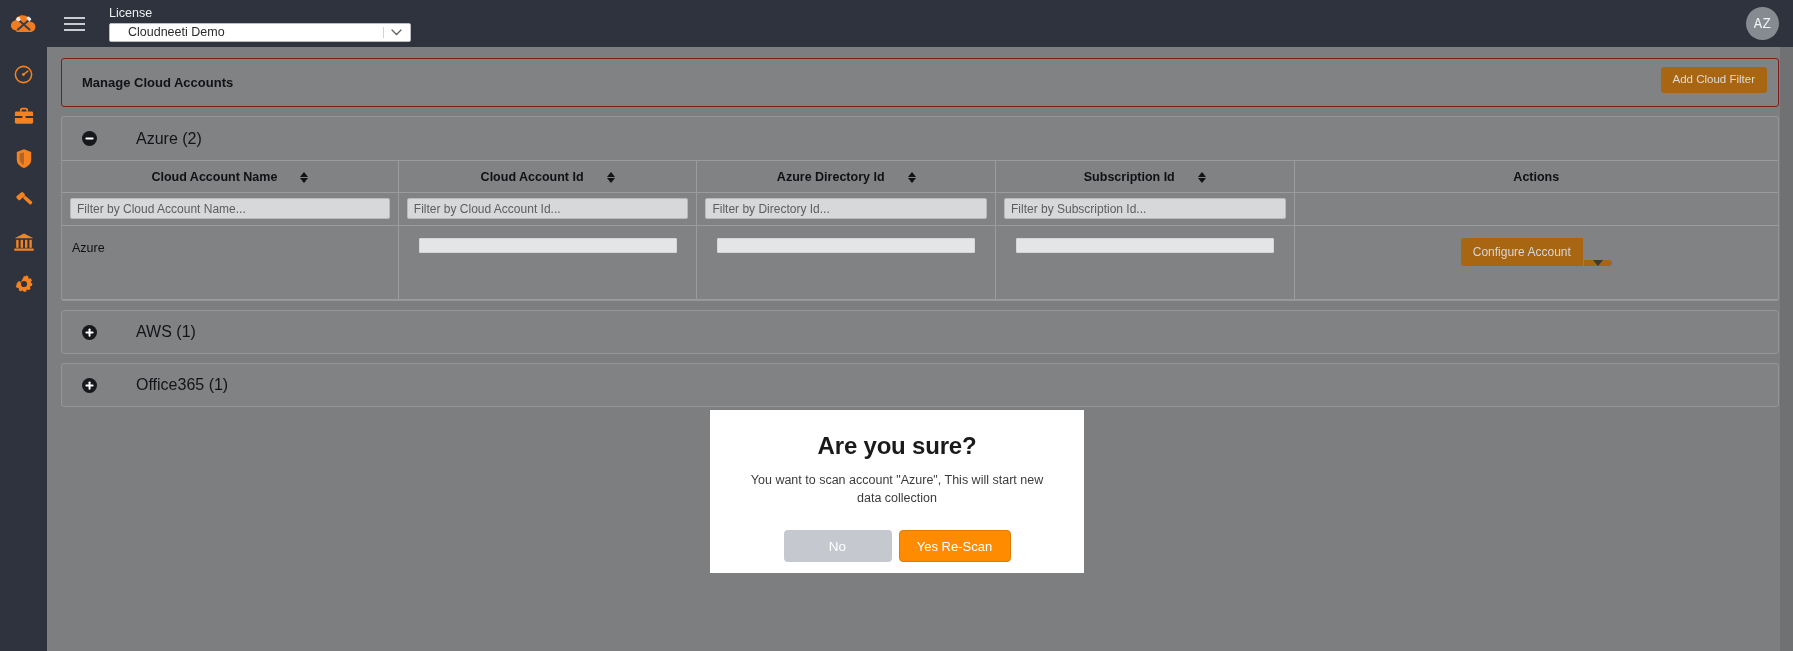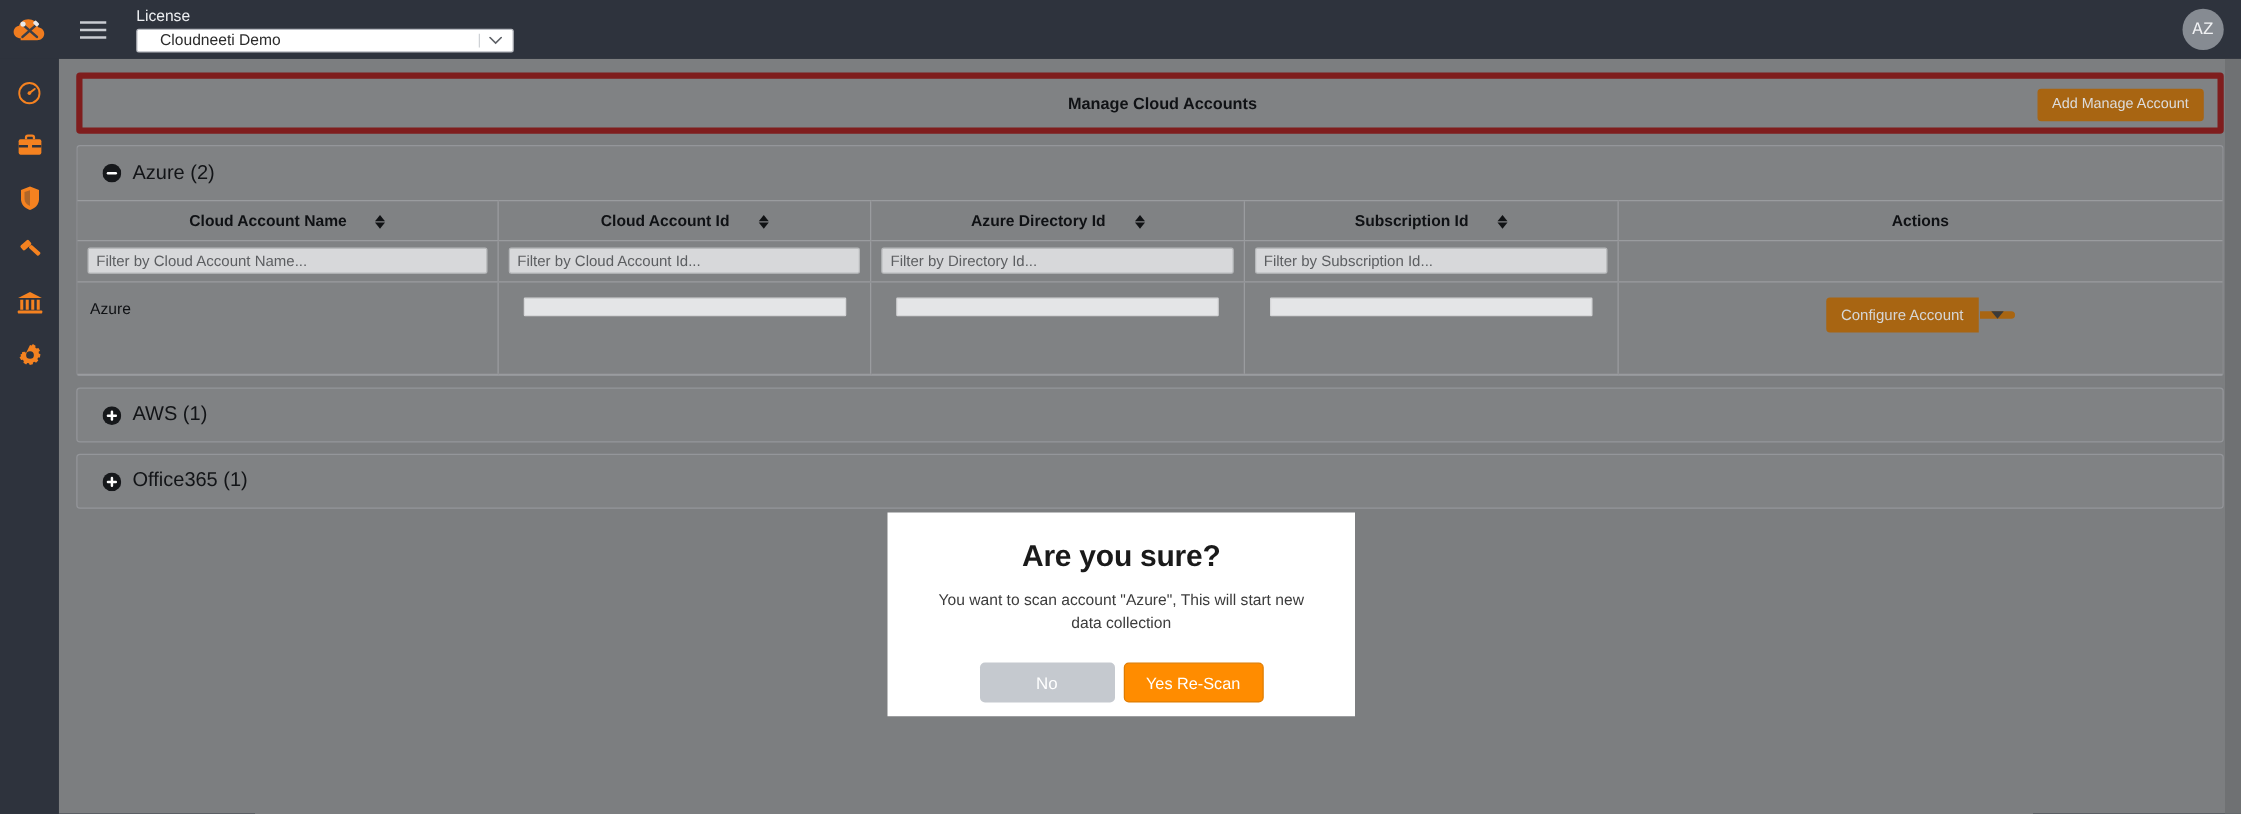--- a/index.html
+++ b/index.html
@@ -63,23 +63,22 @@
   .page {
     position: absolute; left: 47px; top: 47px; width: 1746px; height: 604px;
     background: #7c7e80; overflow: hidden;
   }
   .scroll-gutter {
     position: absolute; right: 0; top: 47px; width: 13px; height: 604px;
     background: #6f7173; z-index: 28;
   }
 
   .panel {
-    background: #808284; border: 5px solid #7f1d1d; border-radius: 3px;
+    background: #808284; border: 1px solid #7f1d1d; border-radius: 3px;
     margin: 0 14px 9px 14px;
-    justify-content: center;
   }
 
   
   .page-head {
     height: 49px; display: flex; align-items: center; margin-top: 11px;
     position: relative;
   }
   .page-title { font-size: 13px; font-weight: bold; color: #101215; padding-left: 20px; }
   .btn-add {
     position: absolute; right: 11px; top: 8px;
@@ -87,20 +86,21 @@
     font-size: 11.5px; padding: 6px 11px; cursor: pointer; line-height: 1;
     font-family: "Liberation Sans", sans-serif;
   }
 
   
   .group { margin: 0 14px 9px 14px; }
   .group-head {
     height: 44px; display: flex; align-items: center; padding-left: 20px;
     background: #808284; border: 1px solid #94969a; border-radius: 3px;
     cursor: pointer;
+    gap: 30px;
   }
   .group-head.open { border-bottom: none; border-radius: 3px 3px 0 0; }
   .group-title { font-size: 16px; color: #121417; margin-left: 9px; }
   .circle-icon { width: 15px; height: 15px; flex: none; }
 
   .group-body {
     border: 1px solid #94969a; border-top: none; border-radius: 0 0 3px 3px;
     background: #808284;
   }
 
@@ -142,21 +142,21 @@
   tr.datarow.tall td { height: 74px; }
   tr.datarow.short td { height: 55px; }
   .acct-name { font-size: 12.5px; color: #0f1114; }
   .redacted {
     height: 15px; background: #e4e5e7; border: 1px solid #d5d6d8; border-radius: 1px;
     margin: 0 auto;
   }
   .cellcenter { text-align: center; }
 
   
-  .splitbtn { display: inline-flex; align-items: center; }
+  .splitbtn { display: inline-flex; align-items: flex-end; }
   .splitbtn .main {
     background: #a86512; color: #d6d6d6; border: none; font-size: 12px;
     padding: 8px 12px; cursor: pointer; border-radius: 3px 0 0 3px; line-height: 1;
     font-family: "Liberation Sans", sans-serif;
   }
   .splitbtn .divider { width: 1px; background: #8e560f; }
   .splitbtn .caret {
     background: #a86512; border: none; width: 28px; cursor: pointer;
     border-radius: 0 3px 3px 0; display: flex; align-items: center; justify-content: center;
   }
@@ -271,21 +271,21 @@
         <path d="M11 2.2l1.6.5.9-1.3 2.4 1.4-.3 1.5 1.3.9 1.5-.4 1.4 2.4-1.2 1 .2 1.5 1.4.7-.5 2.7-1.5.1-.7 1.4.8 1.3-2 1.9-1.3-.8-1.4.7-.1 1.5-2.7.5-.7-1.4-1.5-.2-1 1.2-2.4-1.4.4-1.5-.9-1.3-1.5.3-1.4-2.4 1.3-.9-.5-1.6 1.4-.6.1-1.6 2.7-.2.6 1.4z" fill="#f58220"></path>
         <circle cx="11" cy="11" r="3.4" fill="#2e333d"></circle>
       </svg>
     </div>
   </div>
 
   <div class="page">
 
     <div class="panel page-head">
       <div class="page-title">Manage Cloud Accounts</div>
-      <button class="btn-add">Add Manage Account</button>
+      <button class="btn-add">Add Cloud Filter</button>
     </div>
 
     <div class="group">
       <div class="group-head open">
         <span class="circle-icon">
           <svg width="15" height="15" viewBox="0 0 16 16">
             <circle cx="8" cy="8" r="8" fill="#16181b"></circle>
             <rect x="3.6" y="7" width="8.8" height="2.1" rx="1" fill="#ffffff"></rect>
           </svg>
         </span>

